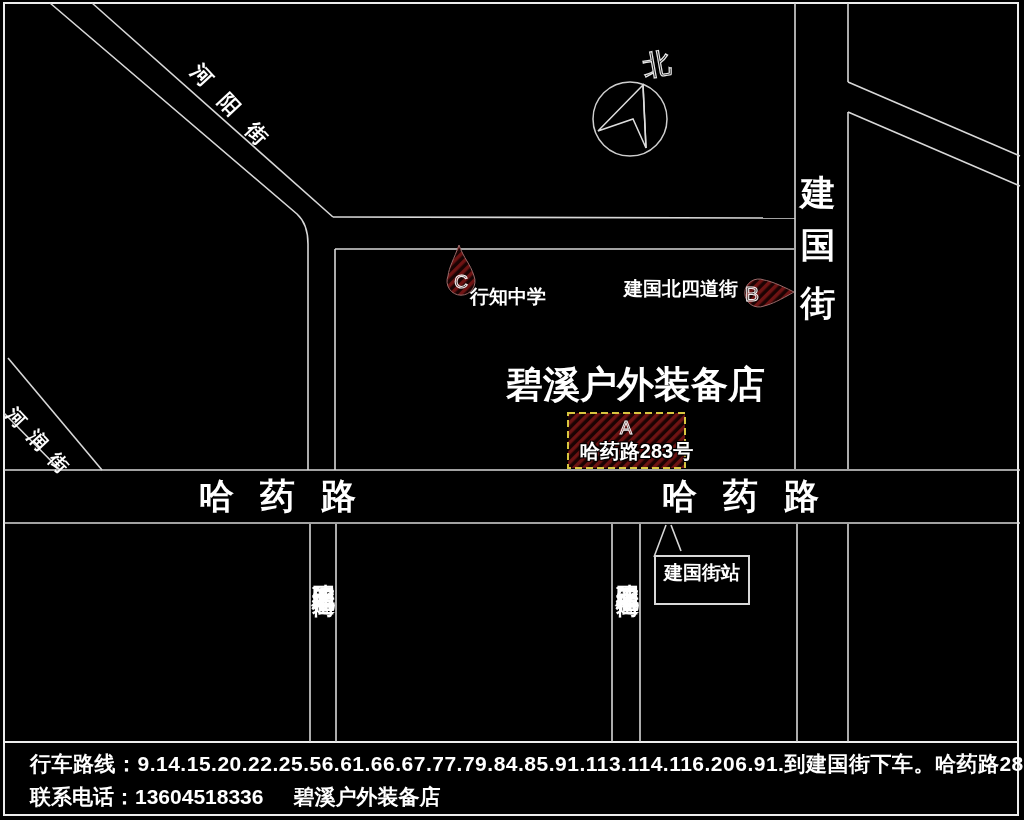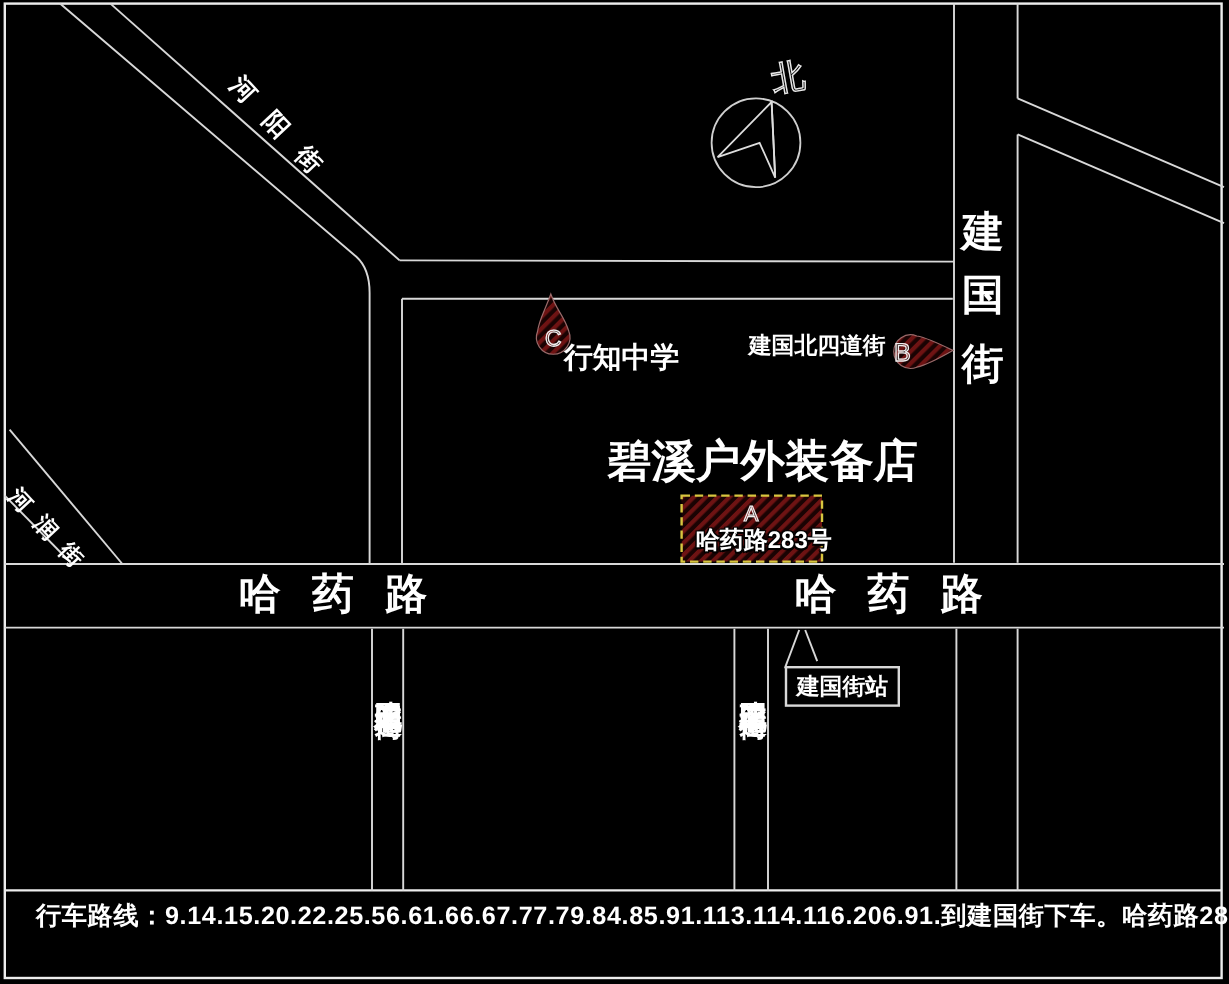--- a/index.html
+++ b/index.html
@@ -5,29 +5,29 @@
   html,body{margin:0;padding:0;background:#000;}
   #stage{position:relative;width:1024px;height:820px;background:#000;overflow:hidden;
          font-family:"Liberation Sans",sans-serif;color:#fff;}
   #mapsvg{position:absolute;left:0;top:0;}
   .lbl{position:absolute;color:#fff;font-weight:bold;white-space:nowrap;line-height:1;}
   .rot{transform-origin:0 0;}
   .vert{writing-mode:vertical-rl;text-orientation:upright;}
   .street-heyang{left:203px;top:60px;font-size:21px;letter-spacing:19px;transform:rotate(47deg);}
   .street-herun{left:17px;top:404px;font-size:19px;letter-spacing:12px;transform:rotate(47deg);}
   .street-jianguo{left:801px;top:146px;font-size:35px;letter-spacing:56px;}
-  .poi-school{left:470px;top:287px;font-size:24px;}
+  .poi-school{left:470px;top:287px;font-size:19px;}
   .poi-police{left:624px;top:279px;font-size:19px;}
   .store-title{left:506px;top:366px;font-size:37px;}
   .hayao-west{left:199px;top:478px;font-size:35px;letter-spacing:26px;}
   .hayao-east{left:662px;top:478px;font-size:35px;letter-spacing:26px;}
   .a-address{left:568px;top:441px;width:137px;text-align:center;font-size:20px;
              text-shadow:0 0 3px #000,1px 1px 0 #000,-1px -1px 0 #000,1px -1px 0 #000,-1px 1px 0 #000;}
   .bus-stop{left:654px;top:555px;border:2px solid #d9d9d9;background:#000;
-            padding:6px 8px 5px 8px;font-size:19px;font-weight:bold;}
+            padding:6px 8px 21px 8px;font-size:19px;font-weight:bold;}
   .street-n4{left:312px;top:565px;font-size:23px;letter-spacing:2px;}
   .street-n2{left:616px;top:565px;font-size:23px;letter-spacing:2px;}
   .footer-route{left:30px;top:753px;font-size:21px;letter-spacing:0.5px;}
   .footer-contact{left:30px;top:786px;font-size:21px;}
   .footer-contact .store2{margin-left:30px;}
 </style>
 </head>
 <body>
 
 <div id="stage">
@@ -107,14 +107,17 @@
   <div class="lbl vert street-n4">建国北四道街</div>
   <div class="lbl vert street-n2">建国北二道街</div>
 
   <div class="lbl poi-school">行知中学</div>
   <div class="lbl poi-police">建国北四道街</div>
   <div class="lbl store-title">碧溪户外装备店</div>
   <div class="lbl a-address">哈药路283号</div>
   <div class="lbl bus-stop">建国街站</div>
 
   <div class="lbl footer-route">行车路线：9.14.15.20.22.25.56.61.66.67.77.79.84.85.91.113.114.116.206.91.到建国街下车。哈药路283号。</div>
+  <div class="lbl footer-contact">
+    <span>联系电话：13604518336</span><span class="store2">碧溪户外装备店</span>
+  </div>
 
 </div>
 
 </body></html>

